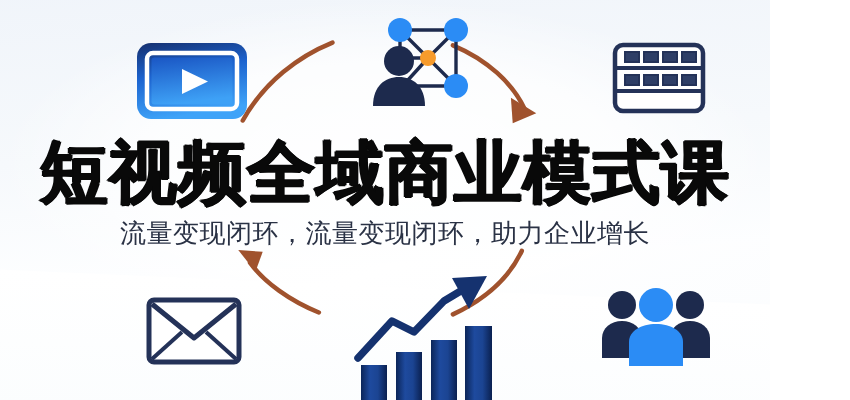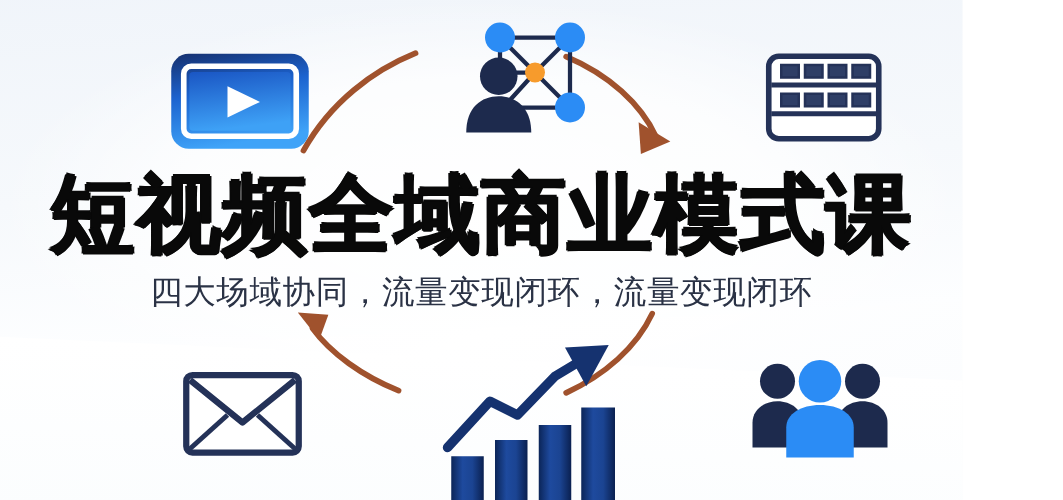--- a/index.html
+++ b/index.html
@@ -227,16 +227,16 @@
       </g>
       <g fill="#2b8cf5">
         <circle cx="56" cy="19" r="17"></circle>
         <path d="M 29 80 L 29 56 C 29 45 41 38 56 38 C 71 38 83 45 83 56 L 83 80 Z"></path>
       </g>
     </svg>
   </div>
 
   <div class="text-block">
     <h1 class="main-title">短视频全域商业模式课</h1>
-    <p class="sub-title">四大场域协同，流量变现闭环，流量变现闭环</p>
+    <p class="sub-title">流量变现闭环，流量变现闭环，助力企业增长</p>
   </div>
 
 </div>
 
 </body></html>

